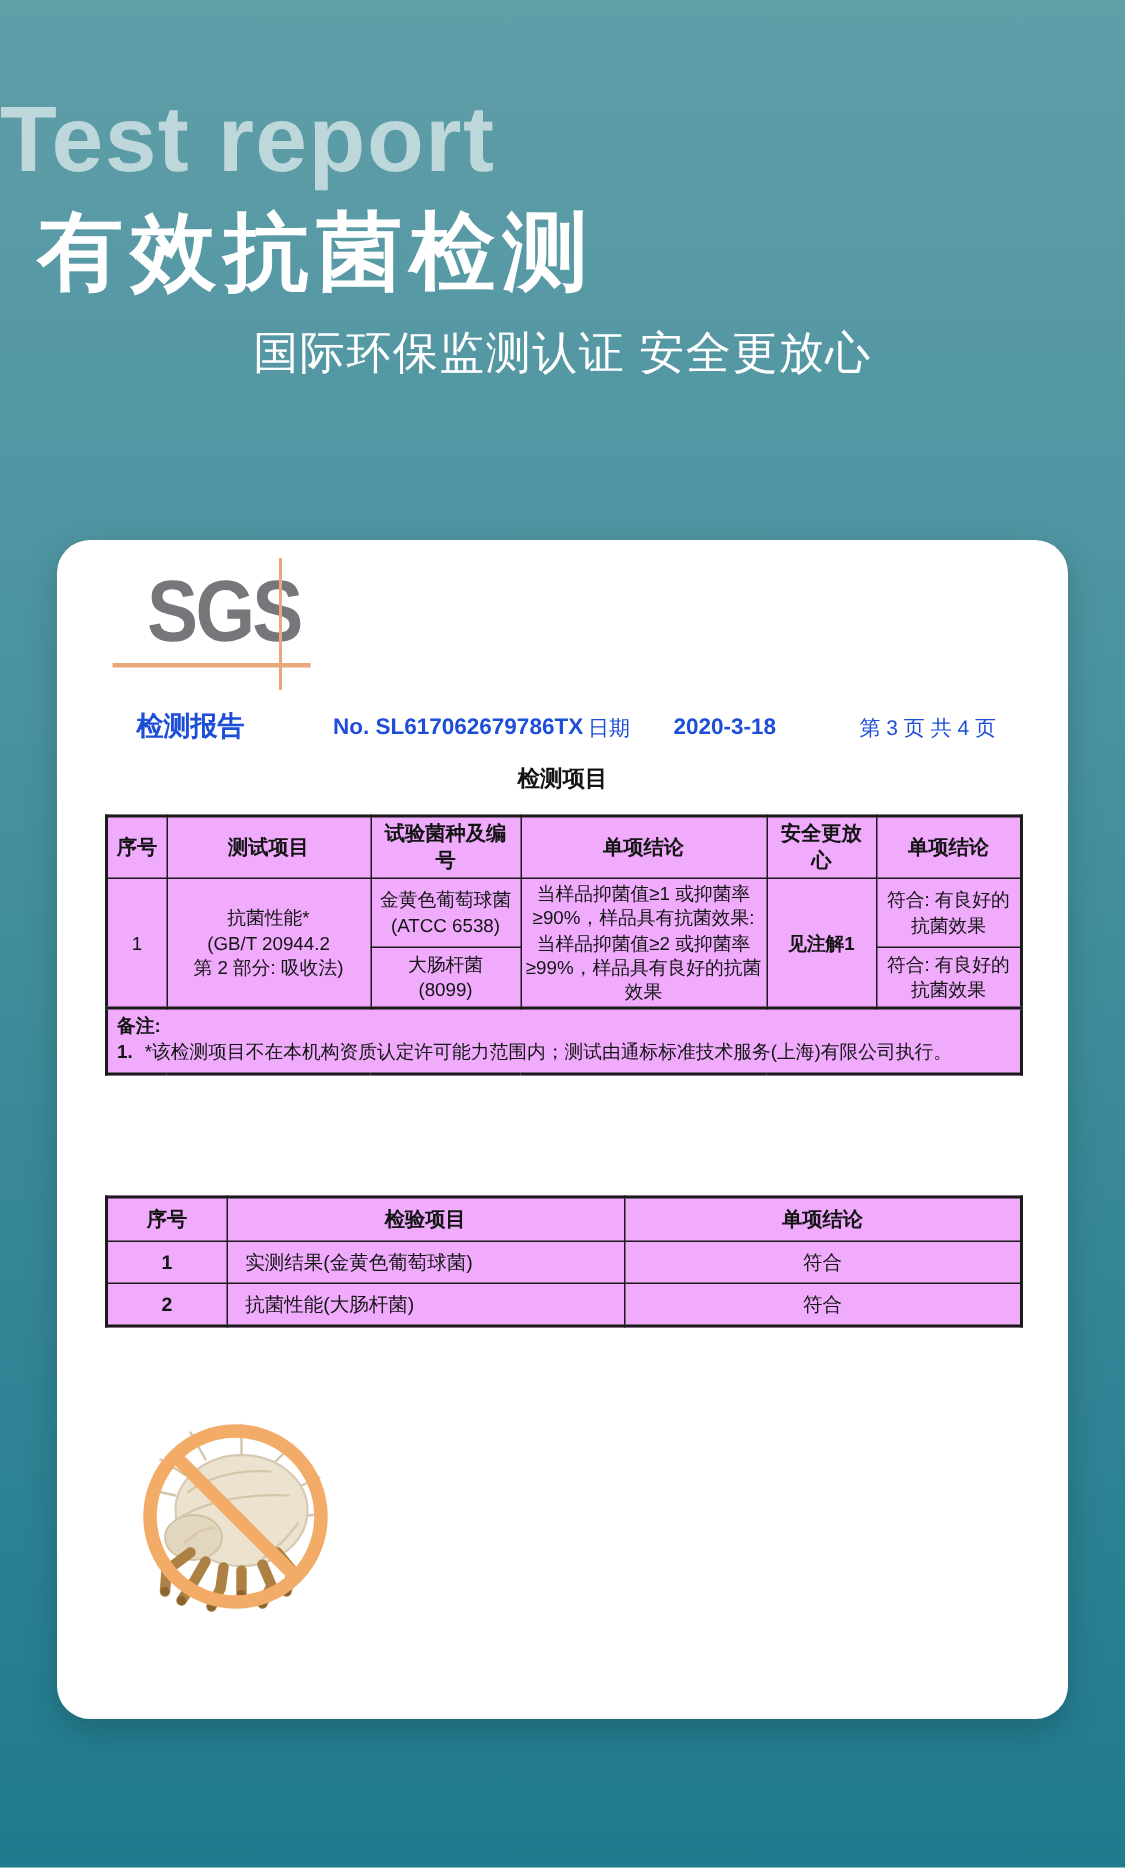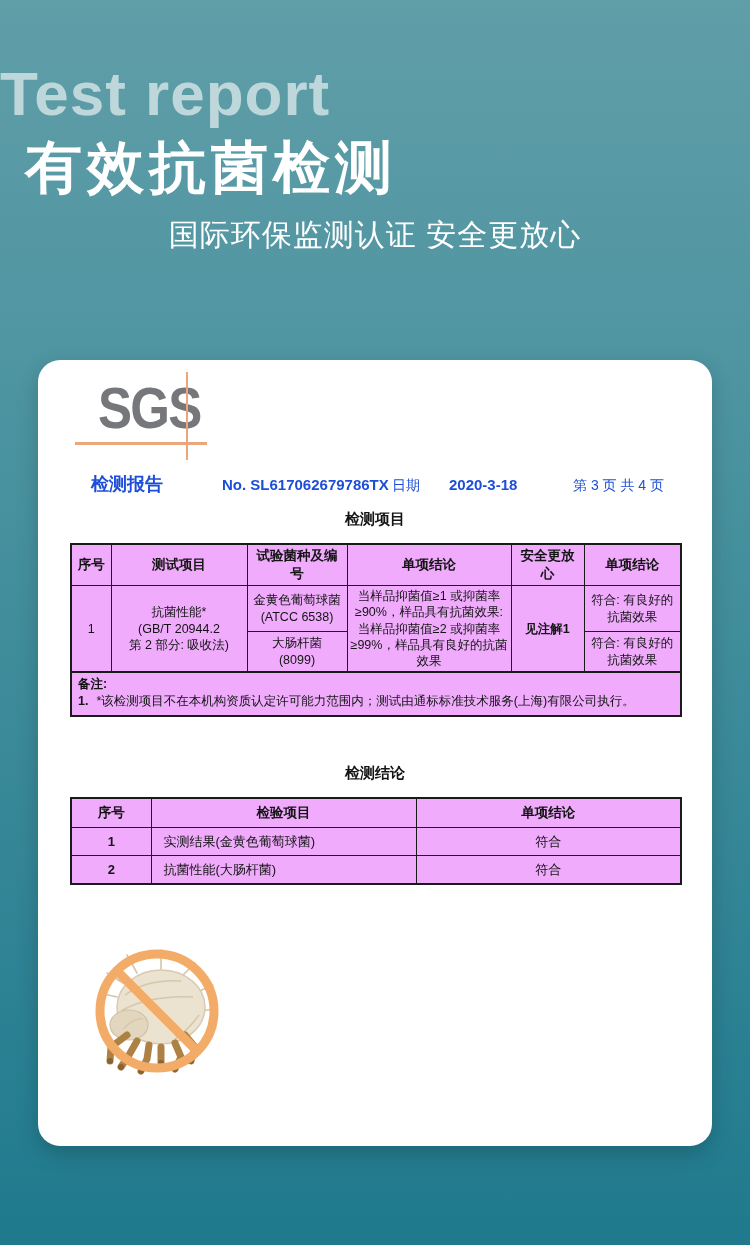--- a/index.html
+++ b/index.html
@@ -141,21 +141,20 @@
       </tr>
       <tr>
         <td class="note-cell" colspan="6">
           <div class="note-title">备注:</div>
           <div><span class="note-no">1.</span><span>*该检测项目不在本机构资质认定许可能力范围内；测试由通标标准技术服务(上海)有限公司执行。</span></div>
         </td>
       </tr>
     </tbody>
       </table>
 
-    <div class="sec-title sec2">检测结论</div>
 
     <table id="t2">
       <colgroup>
         <col style="width:80px">
           <col style="width:265px">
           <col style="width:265px">
       </colgroup>
       <tbody>
           <tr>
         <th>序号</th>

